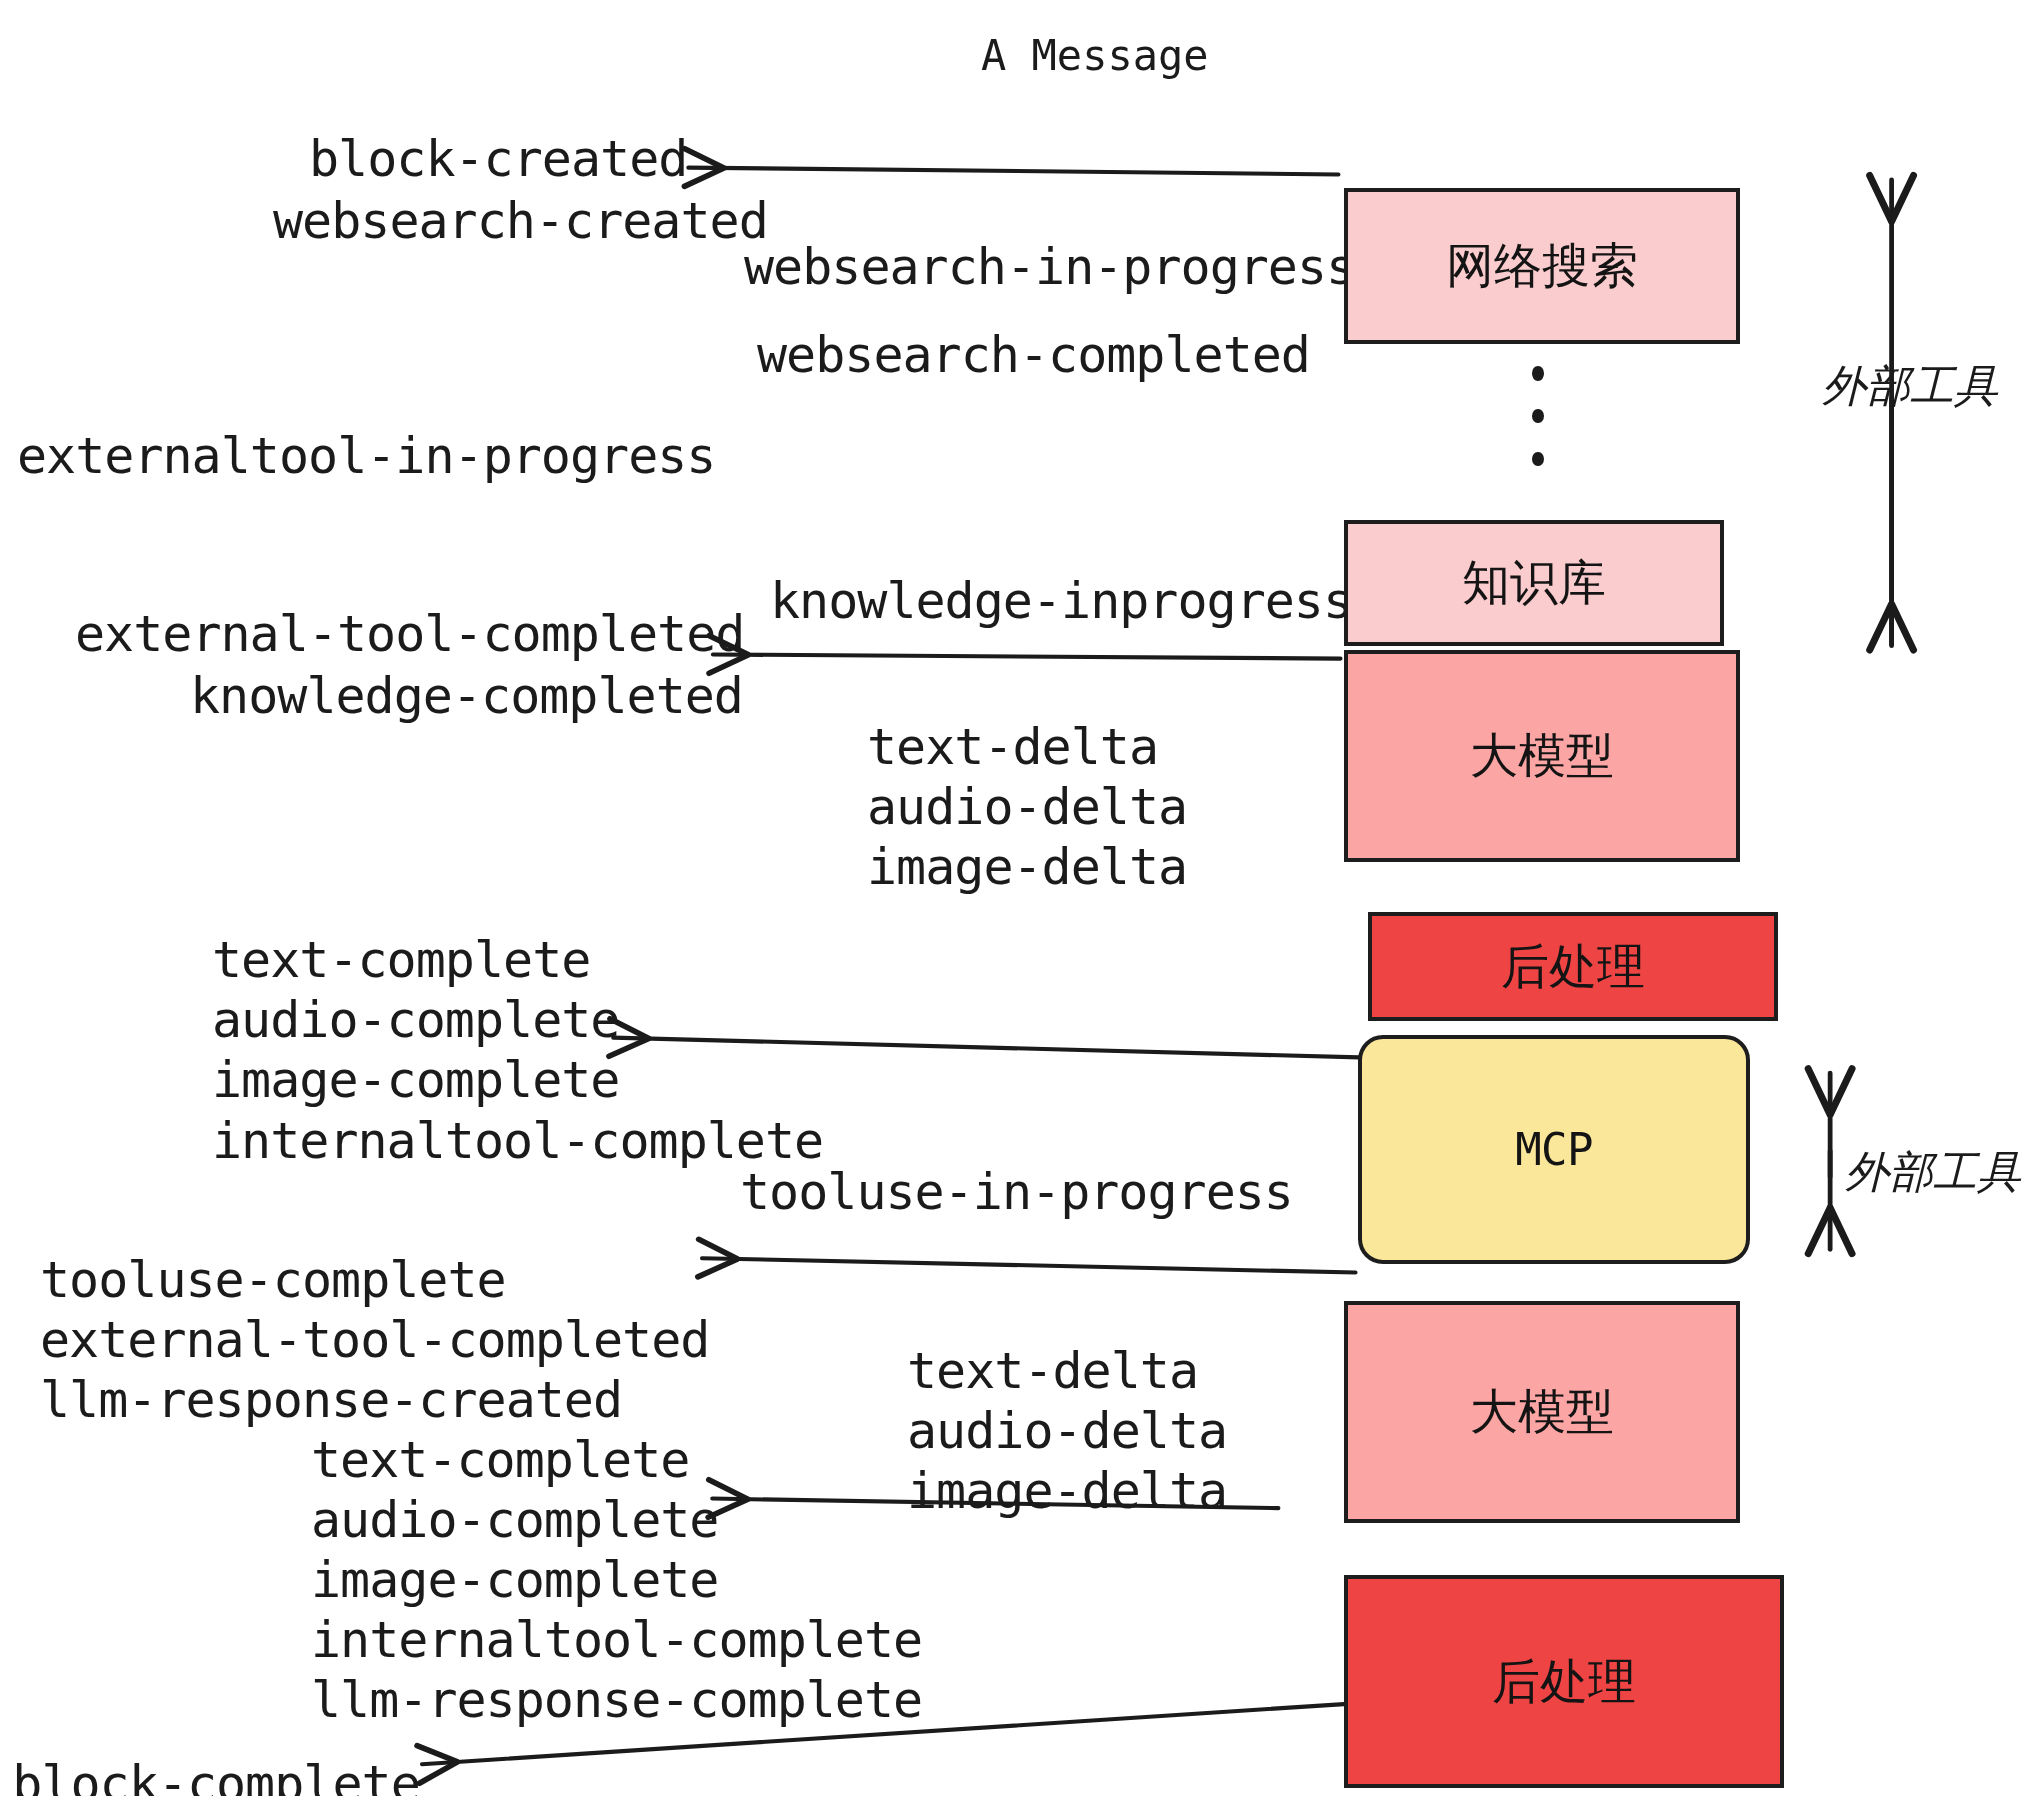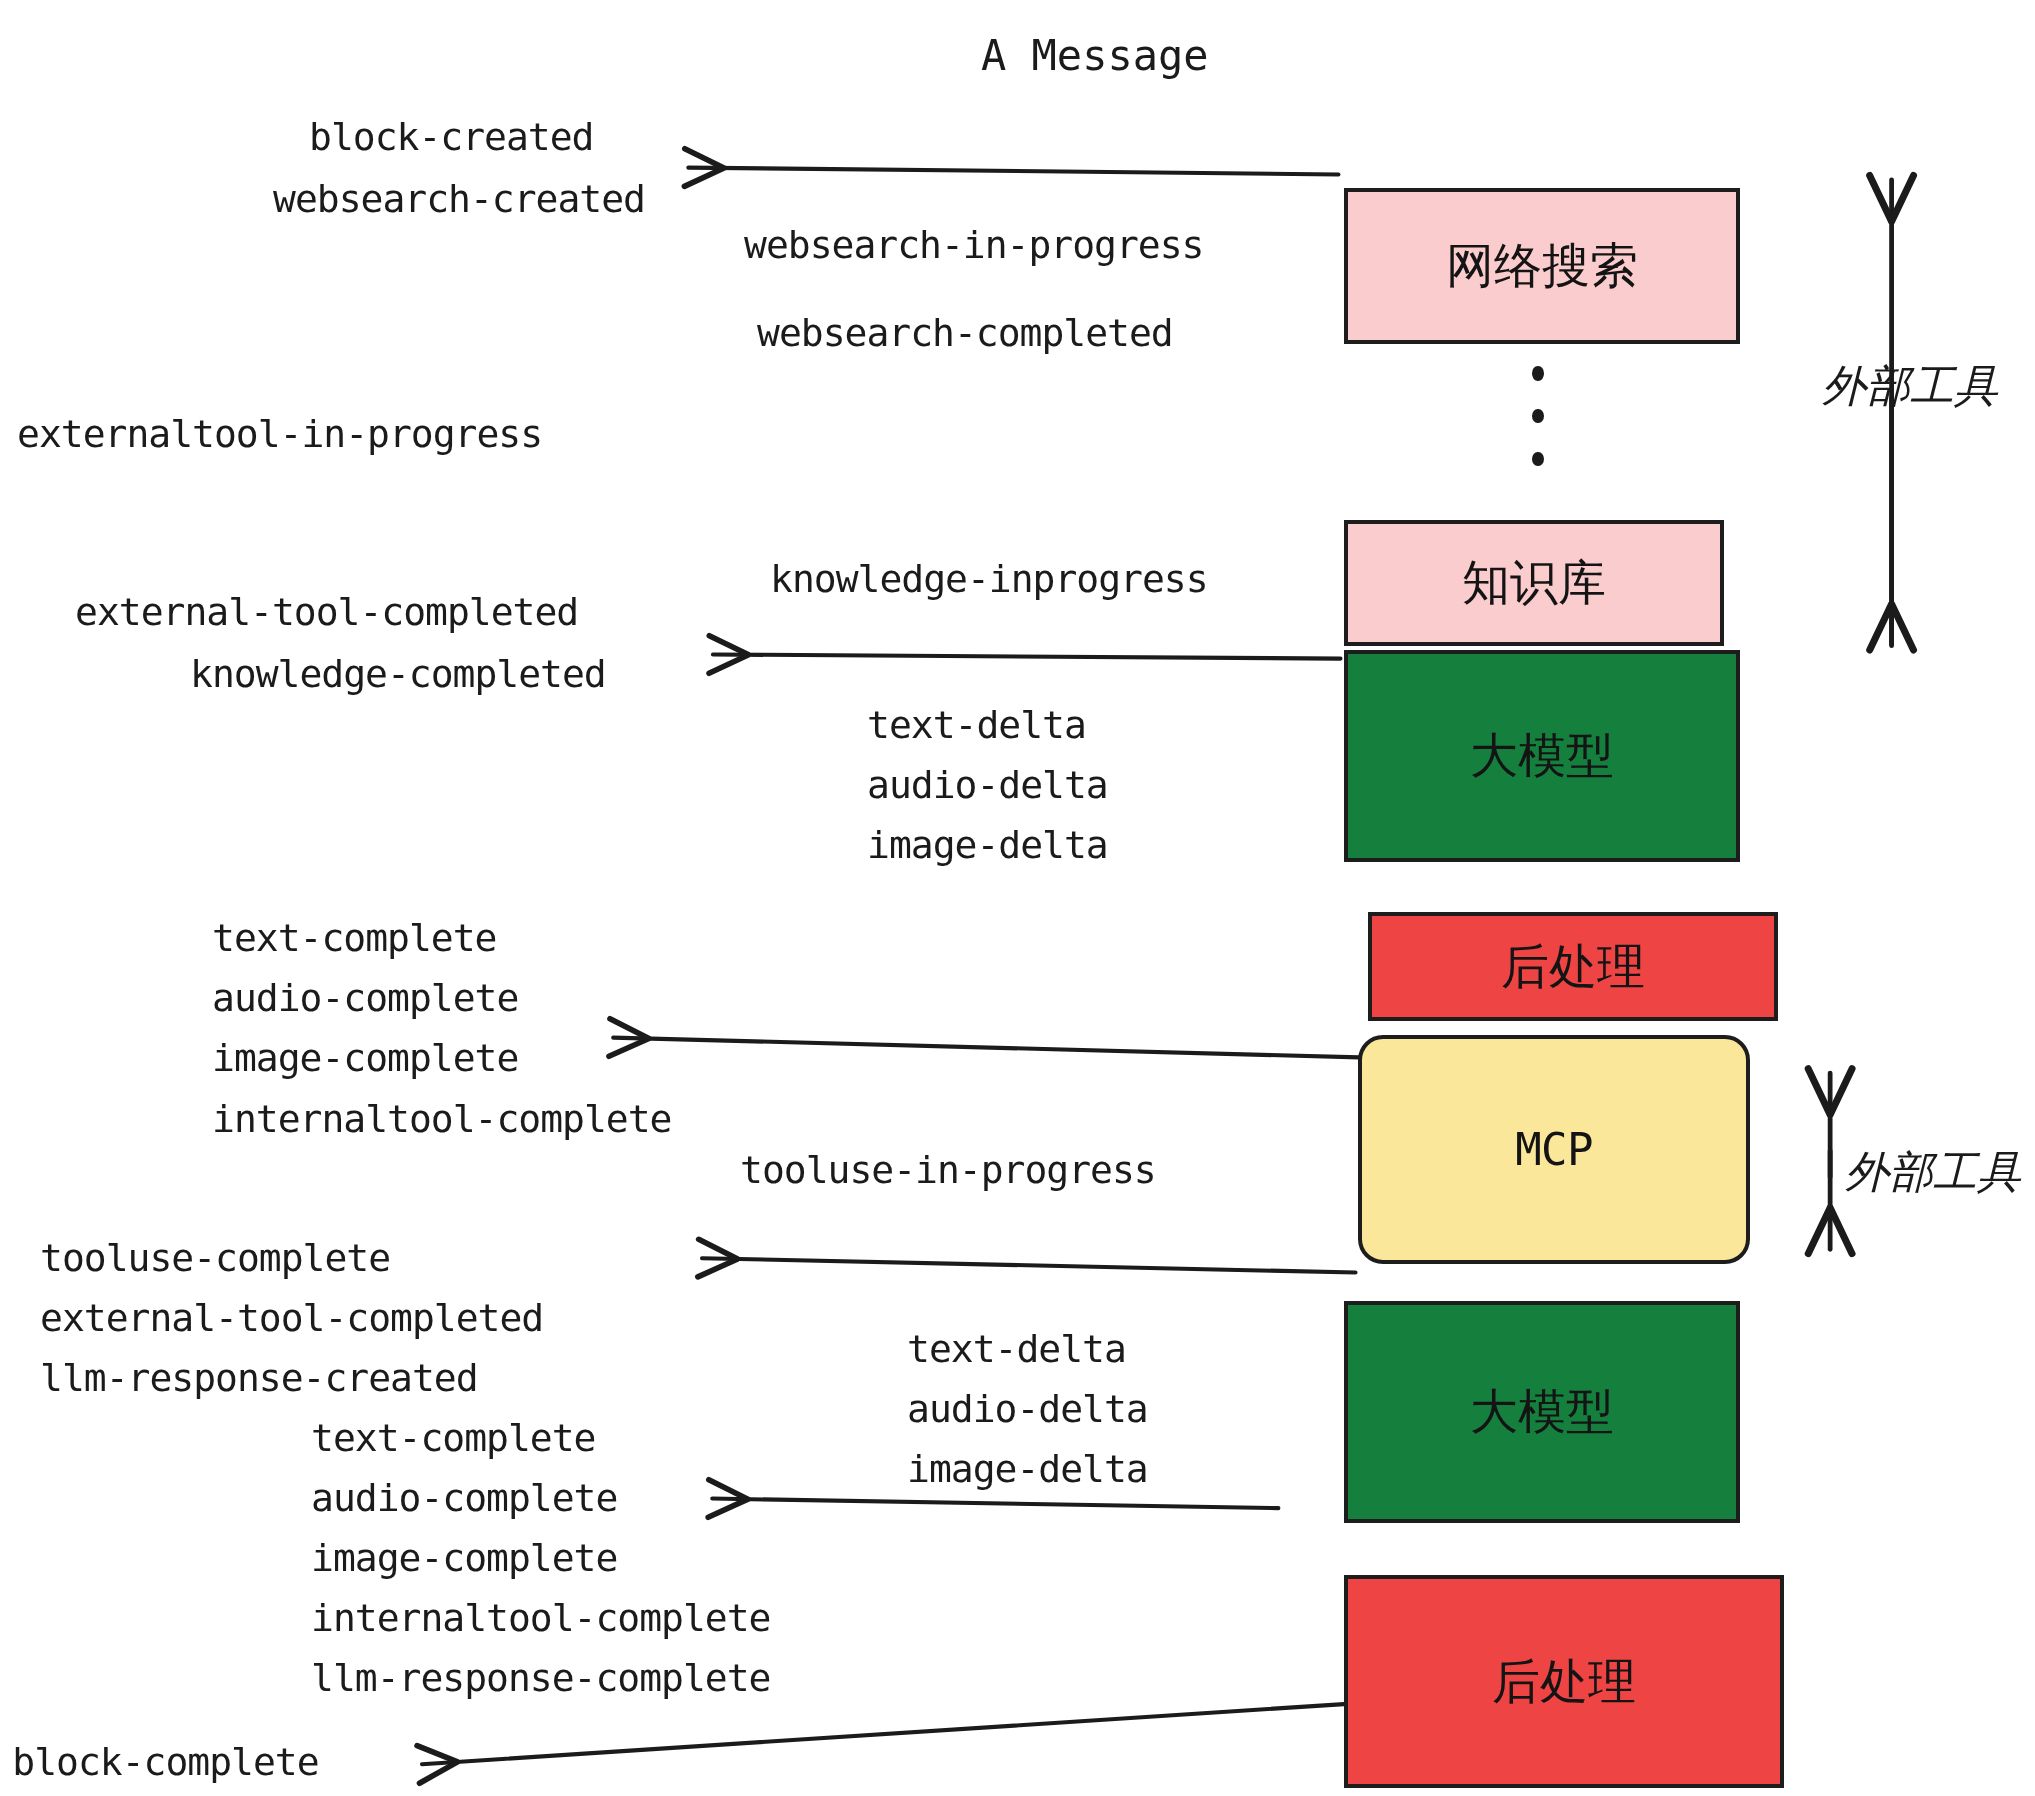--- a/index.html
+++ b/index.html
@@ -7,25 +7,26 @@
     width:2035px;height:1796px;position:relative;overflow:hidden;
     font-family:"DejaVu Sans Mono","Liberation Mono",monospace;
     color:#1a1a1a;
   }
   .stage{position:absolute;left:0;top:16px;width:2035px;height:1796px;}
   svg.layer{position:absolute;left:0;top:0;width:2035px;height:1796px;pointer-events:none;}
 
   .evt{
     position:absolute;
     font-family:"DejaVu Sans Mono","Liberation Mono",monospace;
-    font-size:38px;
+    font-size:50px;
     letter-spacing:-1px;
     color:#1b1b1b;
     white-space:nowrap;
     line-height:1;
+    margin-top:16px;
   }
   .title{
     position:absolute;
     font-family:"DejaVu Sans Mono","Liberation Mono",monospace;
     font-size:42px;
     letter-spacing:0px;
     color:#1b1b1b;
     white-space:nowrap;
   }
   .box{
@@ -36,21 +37,21 @@
     font-family:"DejaVu Sans","Liberation Sans",sans-serif;
     font-size:48px;
     color:#141414;
   }
   .box.mono{
     font-family:"DejaVu Sans Mono","Liberation Mono",monospace;
     font-size:44px;
     letter-spacing:-0.7px;
   }
   .box.pink{background:#fbccce;}
-  .box.green{background:#15803d;}
+  .box.green{background:#fca5a5;}
   .box.yellow{background:#fbe79a;border-radius:25px;}
   .box.white{background:#ef4444;}
 
   .sidelabel{
     position:absolute;
     font-family:"DejaVu Sans","Liberation Sans",sans-serif;
     font-size:44px;
     color:#1b1b1b;
     white-space:nowrap;
     font-style:italic;

